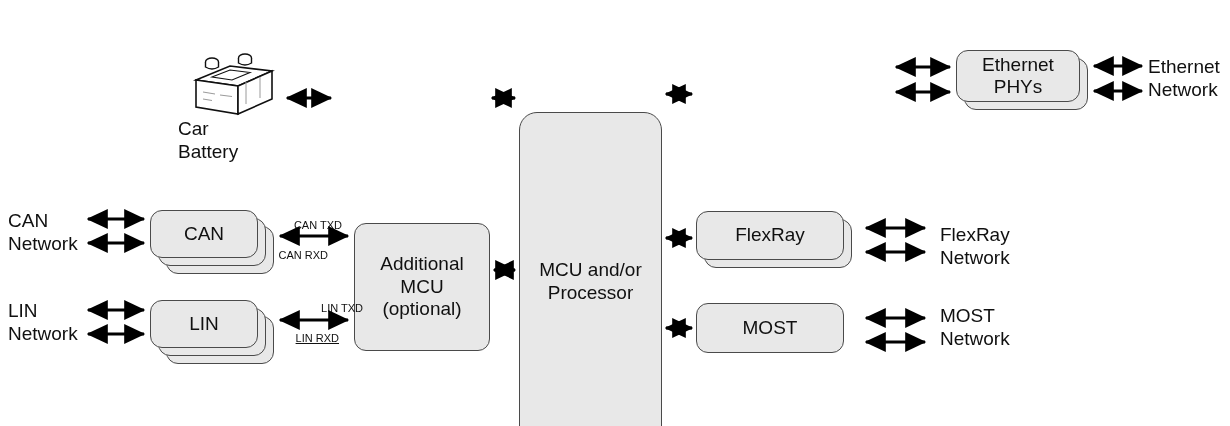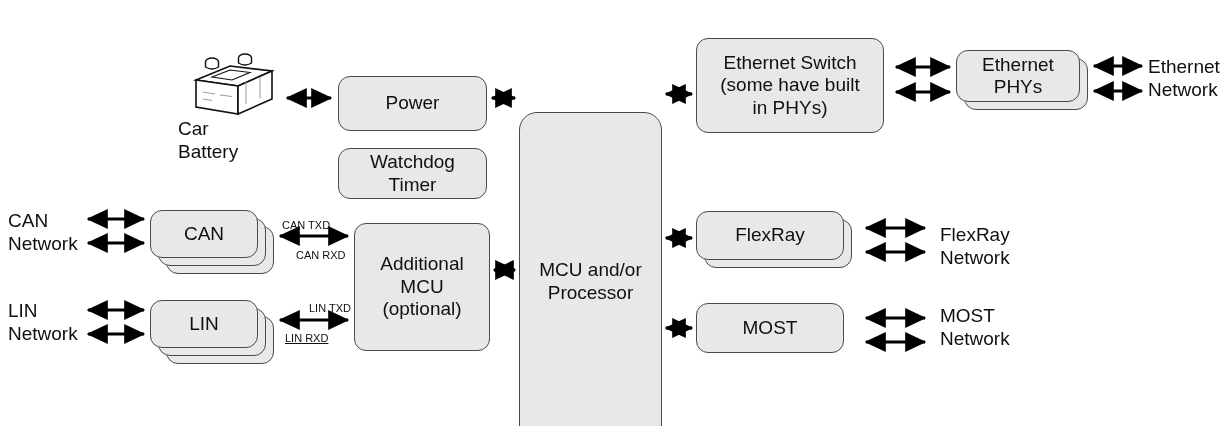--- a/index.html
+++ b/index.html
@@ -54,21 +54,21 @@
     text-align: left;
     white-space: pre-line;
     z-index: 4;
   }
   .label.center { text-align: left; }
   .small-label {
     position: absolute;
     color: #101010;
     font-size: 11px;
     line-height: 1.1;
-    text-align: left;
+    text-align: right;
     white-space: nowrap;
     z-index: 4;
   }
 
   
   #arrows {
     position: absolute;
     left: 0; top: 0;
     width: 1230px;
     height: 426px;
@@ -124,50 +124,38 @@
     <span>CAN</span>
   </div>
 
   <div class="stack-back" style="left:166px; top:316px; width:108px; height:48px;"></div>
   <div class="stack-back stack-mid" style="left:158px; top:308px; width:108px; height:48px;"></div>
   <div class="block" style="left:150px; top:300px; width:108px; height:48px;">
     <span>LIN</span>
   </div>
 
   <div class="small-label" style="left:282px; top:219px; width:60px;">CAN TXD</div>
-  <div class="small-label" style="left:296px; top:249px; width:60px;">CAN RXD</div>
+  <div class="small-label" style="left:268px; top:249px; width:60px;">CAN RXD</div>
 
   <div class="small-label" style="left:285px; top:302px; width:54px;margin-left:24px;">LIN TXD</div>
   <div class="small-label" style="left:285px; top:332px; width:54px;text-decoration:underline;">LIN RXD</div>
 
-  <div class="block" style="left:338px; top:76px; width:149px; height:55px;">
-    <span>Power</span>
-  </div>
-
-  <div class="block" style="left:338px; top:148px; width:149px; height:51px;">
-    <span style="white-space: pre-line;">Watchdog
-Timer</span>
-  </div>
+
 
   <div class="block" style="left:354px; top:223px; width:136px; height:128px;">
     <span style="white-space: pre-line;">Additional
 MCU
 (optional)</span>
   </div>
 
   <div class="block tall" style="left:519px; top:68px; width:143px; height:339px;margin-top:44px;">
     <span style="white-space: pre-line;">MCU and/or
 Processor</span>
   </div>
 
-  <div class="block" style="left:696px; top:38px; width:188px; height:95px;">
-    <span style="white-space: pre-line;">Ethernet Switch
-(some have built
-in PHYs)</span>
-  </div>
 
   <div class="stack-back" style="left:964px; top:58px; width:124px; height:52px;"></div>
   <div class="block" style="left:956px; top:50px; width:124px; height:52px;">
     <span style="white-space: pre-line;">Ethernet
 PHYs</span>
   </div>
 
   <div class="label" style="left: 1148px; top: 56px; width: 110px; white-space: pre-line;">Ethernet
 Network</div>
 

